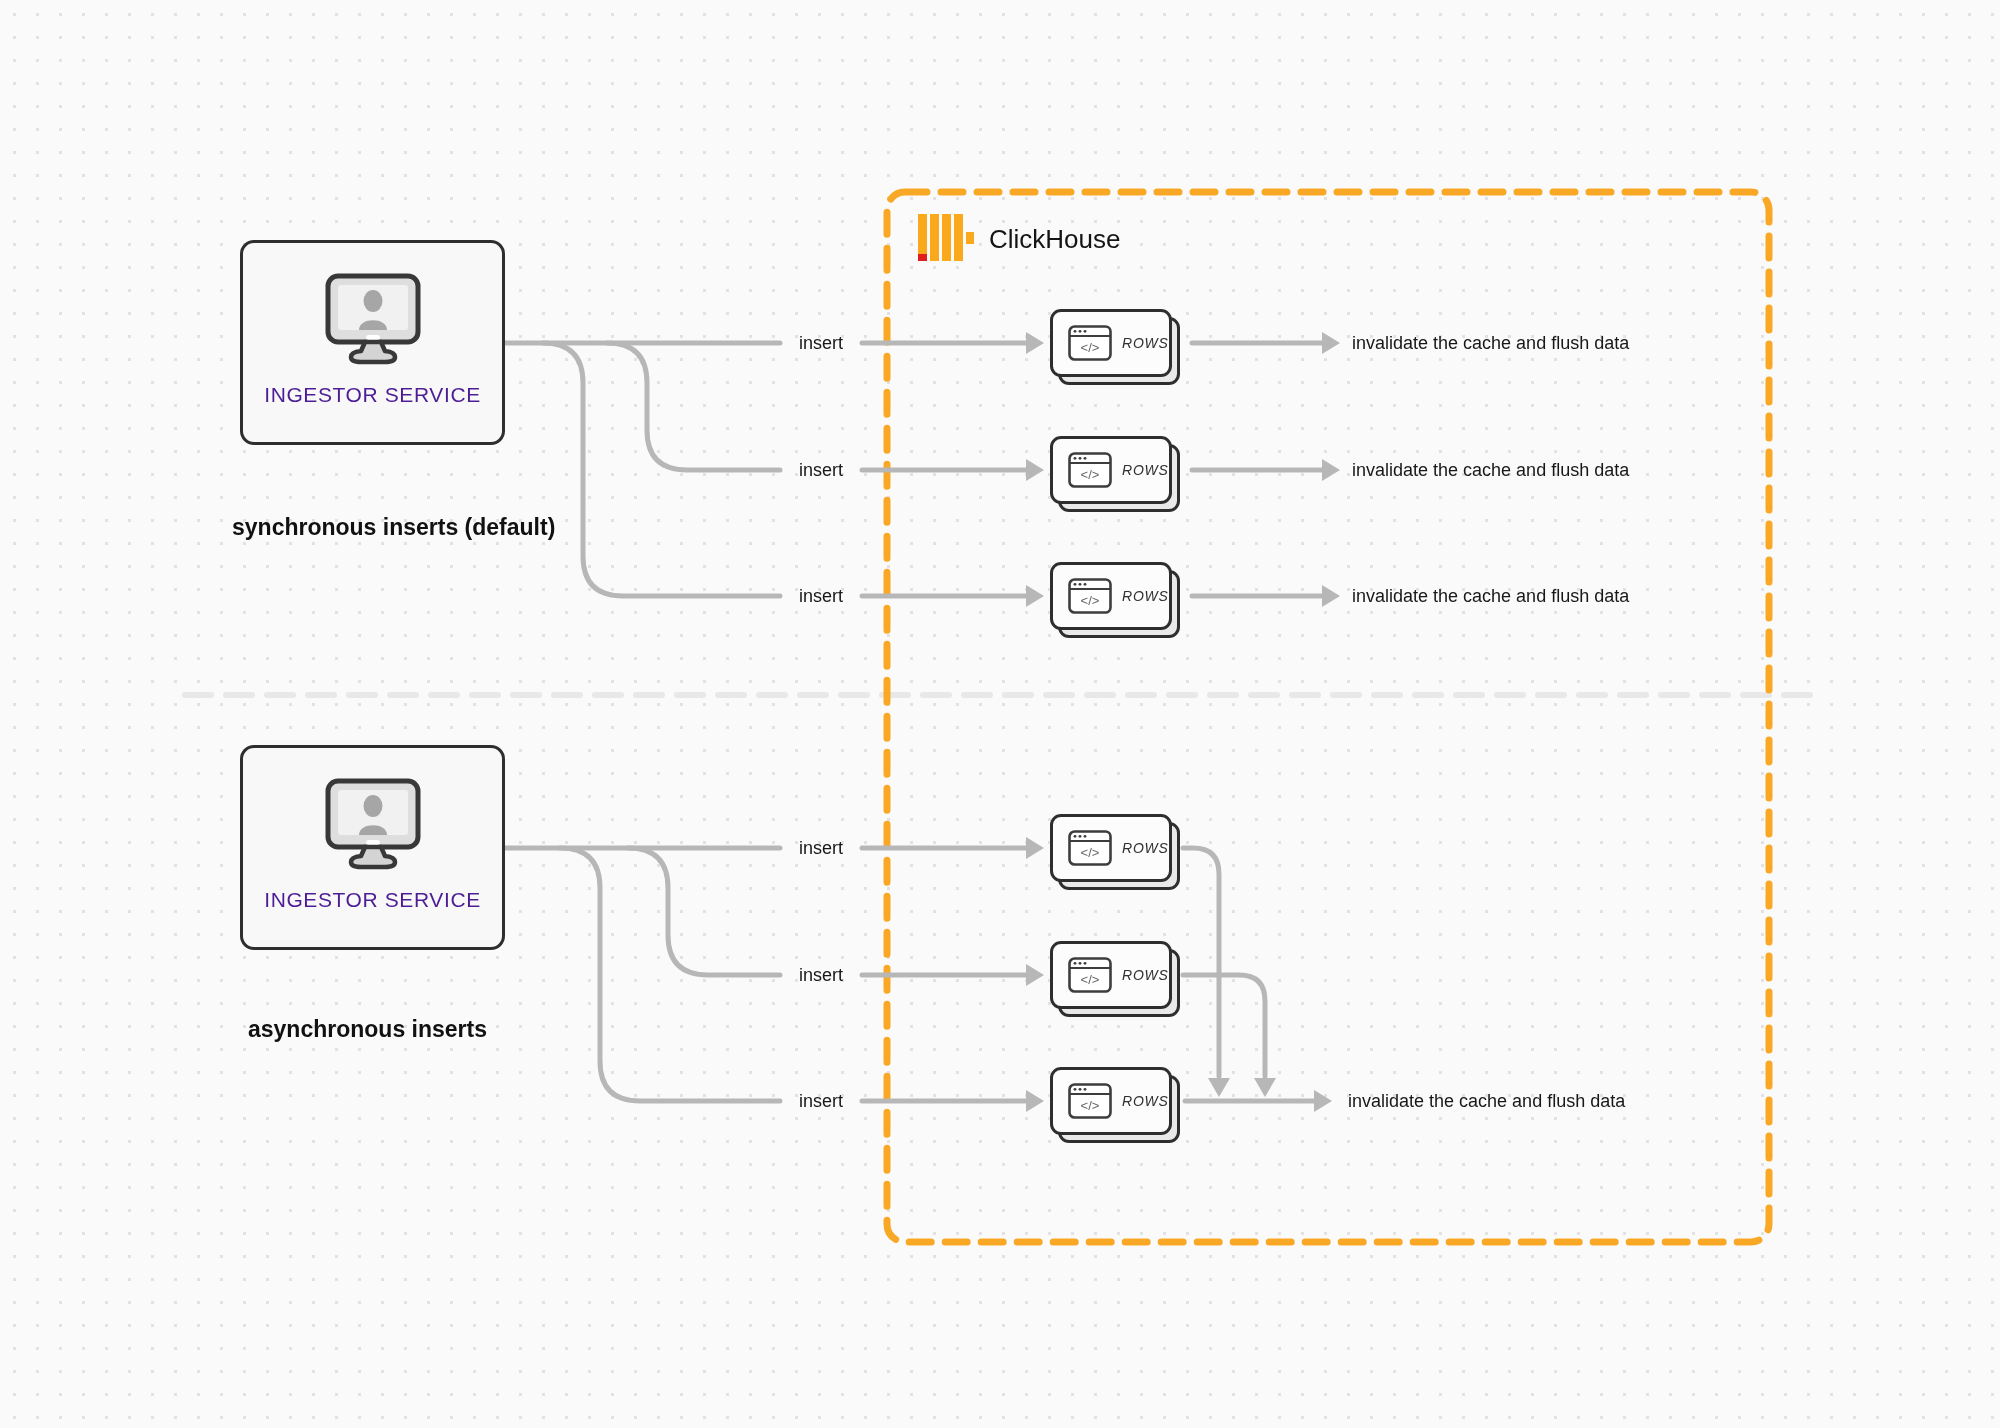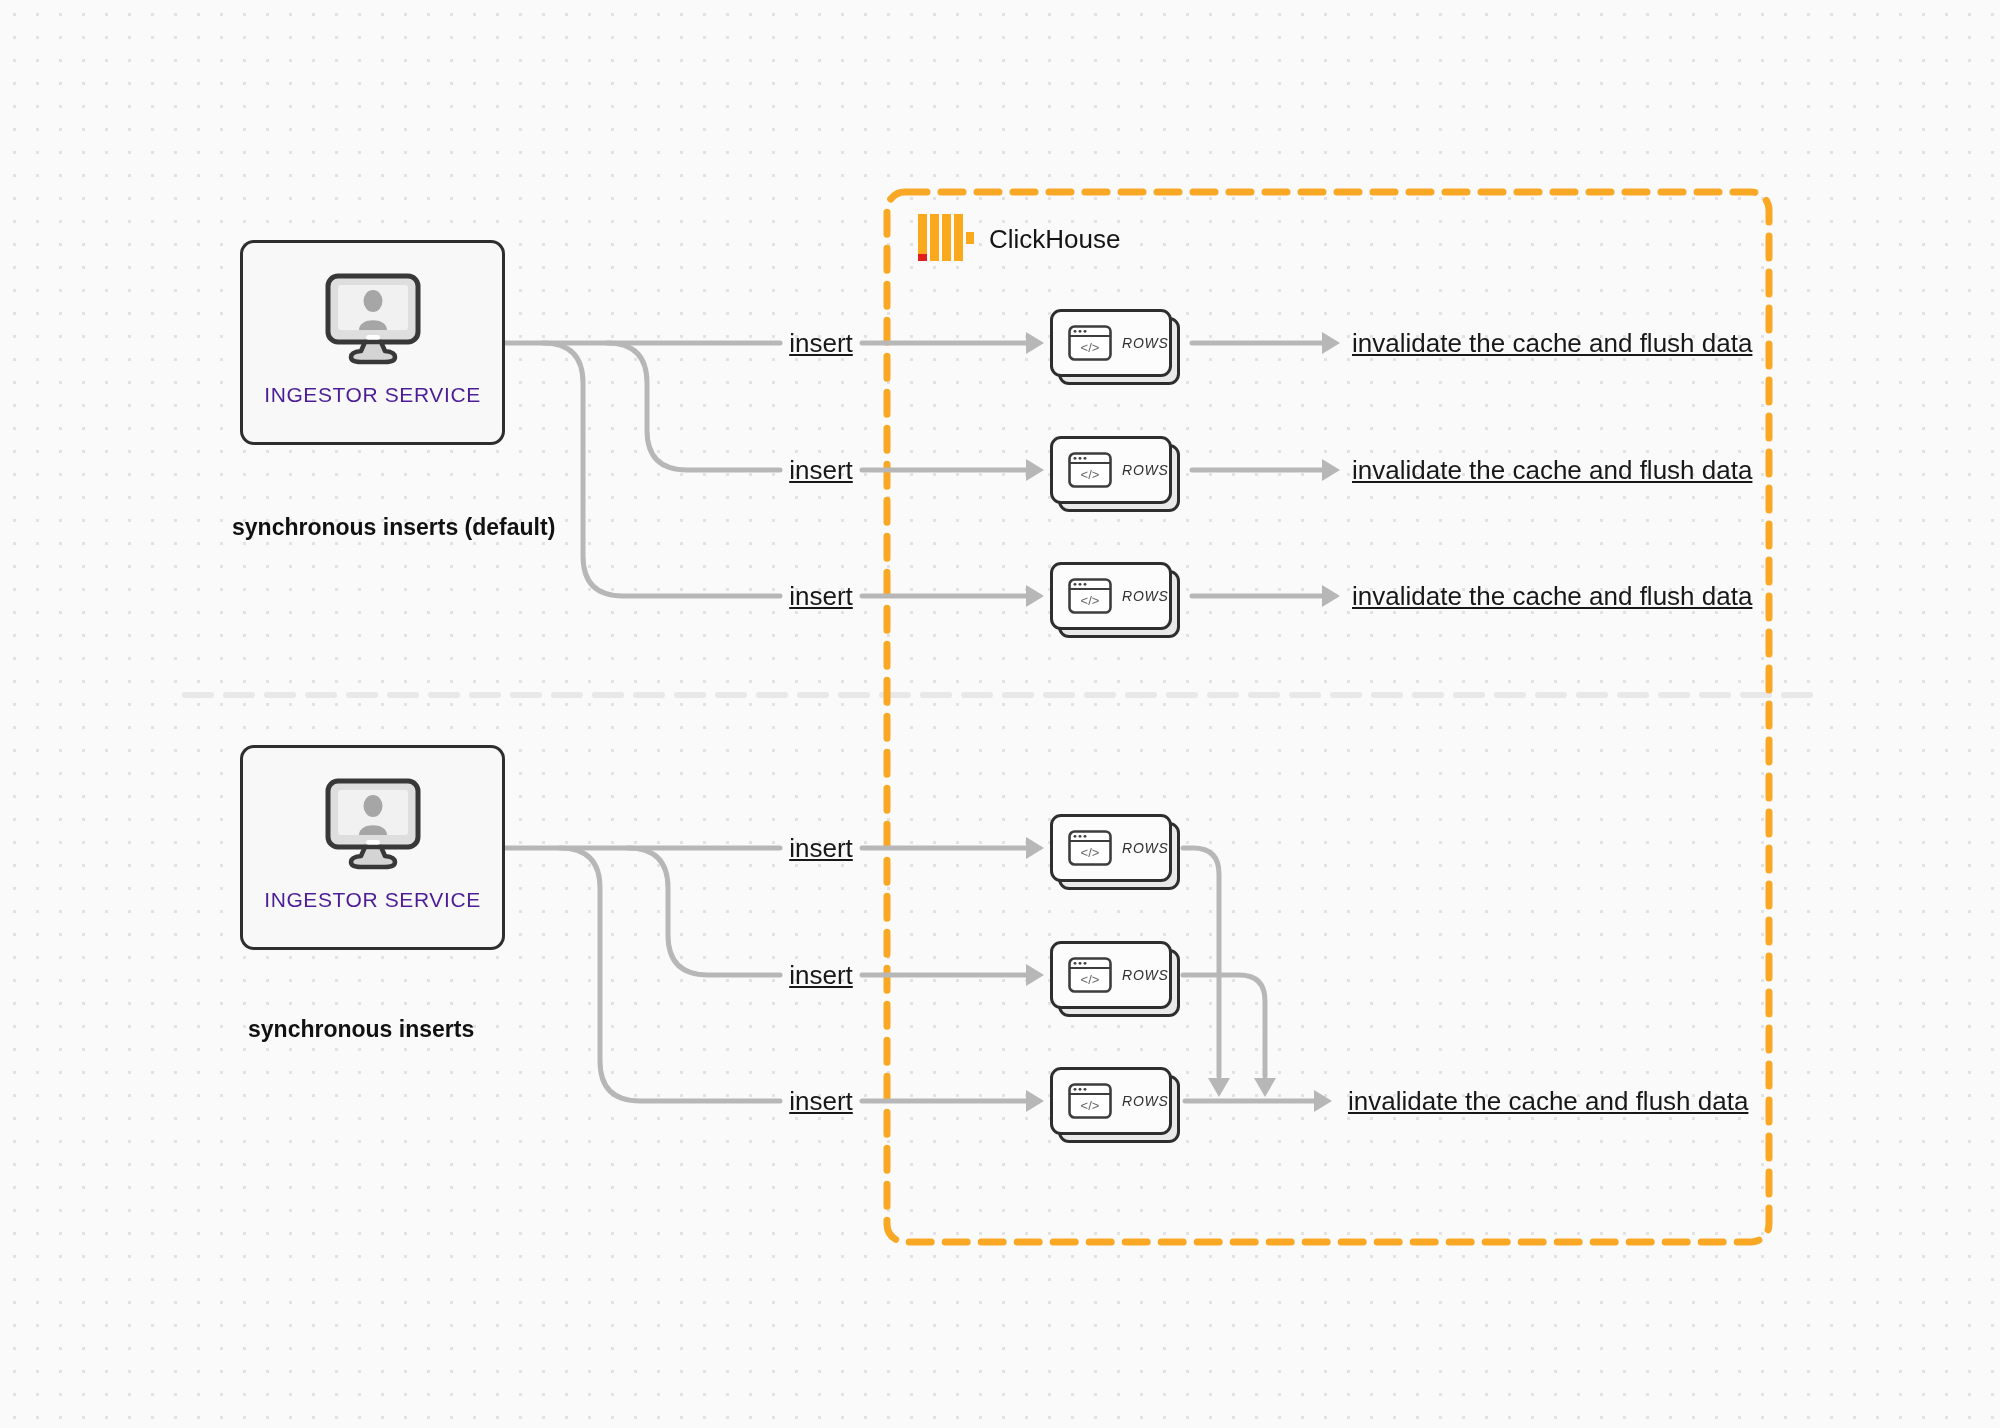--- a/index.html
+++ b/index.html
@@ -44,21 +44,21 @@
     position:absolute;left:0;top:0;width:122px;height:68px;box-sizing:border-box;
     background:#fcfcfc;border:3px solid #2e2e2e;border-radius:11px;
     display:flex;align-items:center;gap:10px;padding-left:15px;
   }
   .win-r{fill:#ffffff;stroke:#3d3d3d;stroke-width:2.6;}
   .win-l{stroke:#3d3d3d;stroke-width:2.2;}
   .win-d{fill:#3d3d3d;}
   .win-t{fill:#666;font-size:13px;font-family:"Liberation Sans",sans-serif;text-anchor:middle;}
   .rows-label{font-size:14px;font-style:italic;letter-spacing:0.8px;color:#2f2f2f;font-weight:500;}
 
-  .flow-label{font-size:26px;color:#181818;height:30px;line-height:30px;white-space:nowrap;text-decoration:underline;}
+  .flow-label{font-size:18px;color:#181818;height:30px;line-height:30px;white-space:nowrap;}
   .insert-label{width:76px;text-align:center;}
 
   
   .mon-body{fill:#dedede;stroke:#383838;stroke-width:5;}
   .mon-screen{fill:#f1f1f1;}
   .mon-person{fill:#a6a6a6;}
   .mon-notch{fill:#ffffff;}
   .mon-stand{fill:#d4d4d4;stroke:#383838;stroke-width:4.5;stroke-linejoin:round;}
 
   .ch-bar{fill:#faa81c;}
@@ -206,21 +206,21 @@
       <rect class="mon-body" x="3" y="3" width="90" height="66" rx="10"></rect>
       <rect class="mon-screen" x="13" y="12" width="70" height="45" rx="3"></rect>
       <ellipse class="mon-person" cx="48" cy="28" rx="9.5" ry="11"></ellipse>
       <path class="mon-person" d="M34,57 C34,44 62,44 62,57 Z"></path>
       <rect class="mon-notch" x="41" y="62" width="14" height="5" rx="2.5"></rect>
       <path class="mon-stand" d="M40,69 L36,78 Q26,79 26,84 Q26,89 36,89 L60,89 Q70,89 70,84 Q70,79 60,78 L56,69 Z"></path>
     </svg>
     <span class="service-label">INGESTOR SERVICE</span>
   </div>
 
-  <div class="abs caption" style="left:248px;top:1016px;">synchronous inserts</div>
+  <div class="abs caption" style="left:248px;top:1016px;">asynchronous inserts</div>
 
   <div class="abs flow-label insert-label" style="left:783px;top:833px;">insert</div>
   <div class="abs flow-label insert-label" style="left:783px;top:960px;">insert</div>
   <div class="abs flow-label insert-label" style="left:783px;top:1086px;">insert</div>
 
   <div class="abs card" style="left:1050px;top:814px;">
     <div class="card-shadow"></div>
     <div class="card-face">
       <svg width="44" height="36" viewBox="0 0 44 36">
         <rect class="win-r" x="1.5" y="1.5" width="41" height="33" rx="5"></rect>

